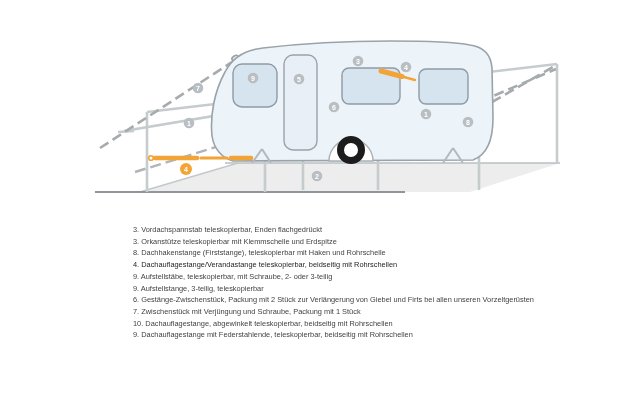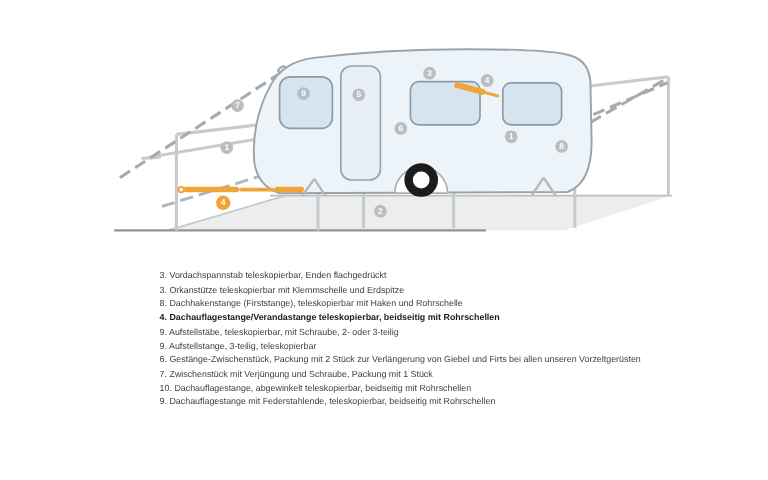--- a/index.html
+++ b/index.html
@@ -7,21 +7,21 @@
     width:640px;height:400px;background:#ffffff;overflow:hidden;
     font-family:"Liberation Sans",sans-serif;position:relative;
   }
   #scene{position:absolute;left:0;top:0;}
   #legend{
     position:absolute;left:133px;top:224px;width:470px;
     font-size:7.4px;line-height:11.7px;color:#3f3f3f;
     letter-spacing:0px;
   }
   .legend-row{white-space:nowrap;}
-  .legend-row.bold{font-weight:bold;color:#1d1d1d;}
+  .legend-row.bold{font-weight:normal;color:#1d1d1d;}
   .marker-text{
     font-family:"Liberation Sans",sans-serif;font-size:7px;font-weight:bold;
     fill:#ffffff;text-anchor:middle;dominant-baseline:central;
   }
 </style>
 </head>
 <body>
 
 <svg id="scene" width="640" height="215" viewBox="0 0 640 215">
 

